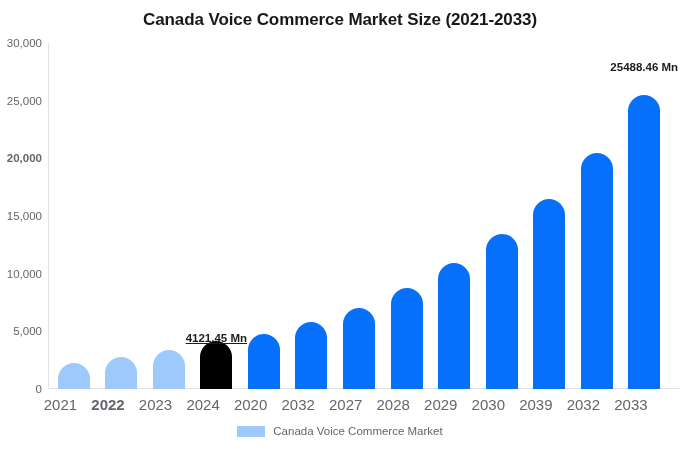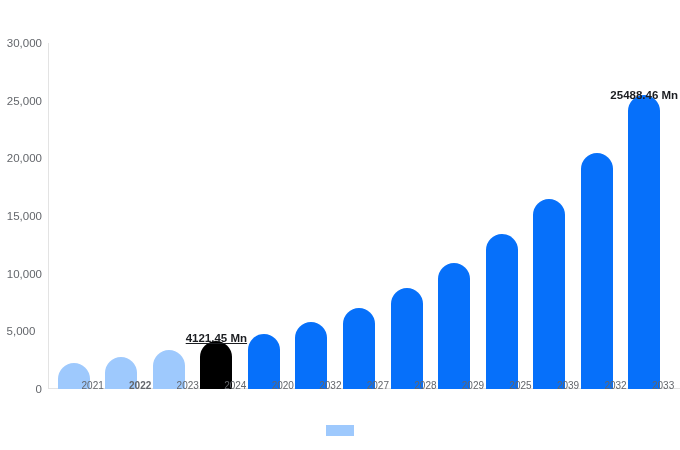--- a/index.html
+++ b/index.html
@@ -78,24 +78,24 @@
     left: 50%;
     transform: translateX(-50%);
     font-size: 11.5px;
     font-weight: bold;
     color: #1b1d21;
     white-space: nowrap;
   }
   
   .x-tick {
     position: absolute;
-    top: 337px;
+    top: 353px;
     width: 60px;
-    text-align: right;
-    font-size: 10px;
+    text-align: left;
+    font-size: 15px;
     color: #63666b;
     white-space: nowrap;
   }
   
   #legend {
     position: absolute;
     left: 0; top: 425px;
     width: 680px;
     display: flex;
     align-items: center;
@@ -111,30 +111,31 @@
     font-size: 11.5px;
     color: #63666b;
     white-space: nowrap;
   }
 </style>
 </head>
 <body>
 
 <div id="chart-root">
 
+  <div id="chart-title">Canada Voice Commerce Market Size (2021-2033)</div>
 
   <div id="plot-area">
     <div id="y-axis-line"></div>
     <div id="x-axis-line"></div>
     <div id="y-ticks">
         <div class="y-tick-row" style="top: 346px;">0</div>
-        <div class="y-tick-row" style="top: 288.333px; text-align: center;">5,000</div>
+        <div class="y-tick-row" style="top: 288.333px;">5,000</div>
         <div class="y-tick-row" style="top: 230.667px;">10,000</div>
         <div class="y-tick-row" style="top: 173px;">15,000</div>
-        <div class="y-tick-row" style="top: 115.333px;">20,000</div>
+        <div class="y-tick-row" style="top: 115.333px; font-weight: bold;">20,000</div>
         <div class="y-tick-row" style="top: 57.6667px;">25,000</div>
         <div class="y-tick-row" style="top: 0px;">30,000</div>
       </div>
     <div id="bars-layer">
         <div class="bar-slot" style="left: 9.76923px; height: 346px;">
           <div class="bar" style="height: 25.8347px; background: rgb(158, 201, 253);"></div>
         </div>
         <div class="bar-slot" style="left: 57.3077px; height: 346px;">
           <div class="bar" style="height: 31.6013px; background: rgb(158, 201, 253);"></div>
         </div>
@@ -164,37 +165,38 @@
           <div class="bar" style="height: 154.547px; background: rgb(6, 112, 250);"></div>
         </div>
         <div class="bar-slot" style="left: 485.154px; height: 346px;">
           <div class="bar" style="height: 190.3px; background: rgb(6, 112, 250);"></div>
         </div>
         <div class="bar-slot" style="left: 532.692px; height: 346px;">
           <div class="bar" style="height: 236.433px; background: rgb(6, 112, 250);"></div>
         </div>
         <div class="bar-slot" style="left: 580.231px; height: 346px;">
           <div class="bar" style="height: 293.967px; background: rgb(6, 112, 250);"></div>
-          <div class="bar-label" style="bottom: 288px; margin-top: 12px;">25488.46 Mn</div>
+          <div class="bar-label" style="bottom: 316px; margin-top: 12px;">25488.46 Mn</div>
         </div>
       </div>
     <div id="x-ticks">
         <div class="x-tick" style="left: -4.23077px;">2021</div>
         <div class="x-tick" style="left: 43.3077px; font-weight: bold;">2022</div>
         <div class="x-tick" style="left: 90.8462px;">2023</div>
         <div class="x-tick" style="left: 138.385px;">2024</div>
         <div class="x-tick" style="left: 185.923px;">2020</div>
         <div class="x-tick" style="left: 233.462px;">2032</div>
         <div class="x-tick" style="left: 281px;">2027</div>
         <div class="x-tick" style="left: 328.538px;">2028</div>
         <div class="x-tick" style="left: 376.077px;">2029</div>
-        <div class="x-tick" style="left: 423.615px;">2025</div>
+        <div class="x-tick" style="left: 423.615px;">2030</div>
         <div class="x-tick" style="left: 471.154px;">2039</div>
         <div class="x-tick" style="left: 518.692px;">2032</div>
         <div class="x-tick" style="left: 566.231px;">2033</div>
       </div>
   </div>
 
   <div id="legend">
     <div id="legend-swatch" style="background: rgb(158, 201, 253);"></div>
+    <div id="legend-label">Canada Voice Commerce Market</div>
   </div>
 
 </div>
 
 </body></html>

